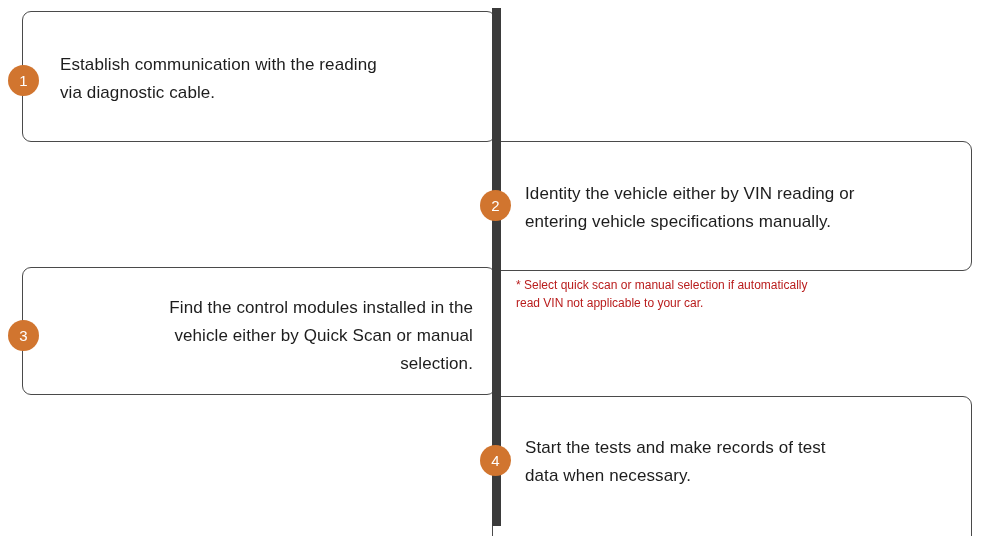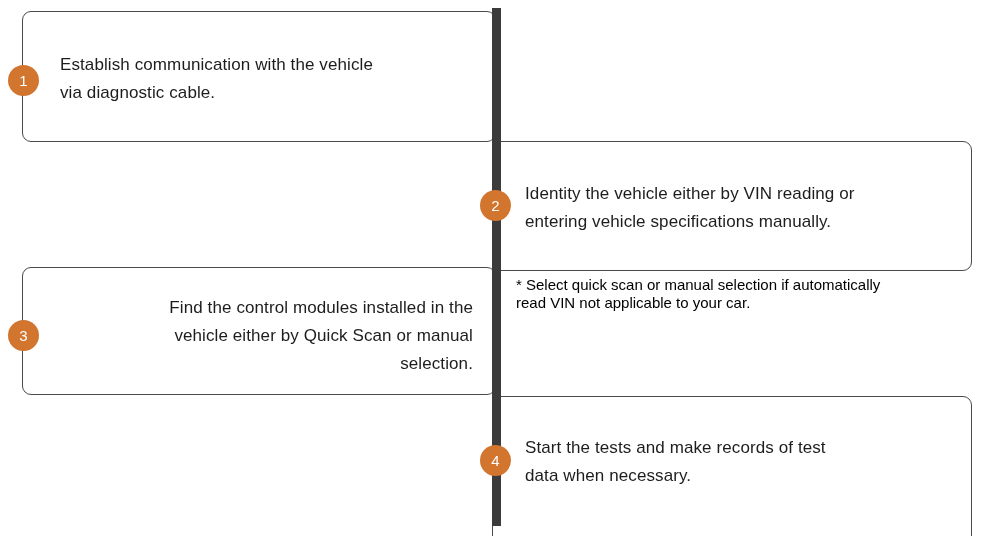--- a/index.html
+++ b/index.html
@@ -78,36 +78,36 @@
   .badge-2 { left: 480px; top: 190px; }
   .badge-3 { left: 8px;   top: 320px; }
   .badge-4 { left: 480px; top: 445px; }
 
   
   .note {
     position: absolute;
     left: 516px;
     top: 276px;
     width: 420px;
-    font-size: 15px;
+    font-size: 12px;
     line-height: 18px;
-    color: #000000;
+    color: #b91c1c;
     white-space: pre-line;
     z-index: 3;
   }
 </style>
 </head>
 <body>
 
 <div id="canvas">
 
   <div class="spine"></div>
 
   <div class="step-box left box-1">
-    <div class="step-text">Establish communication with the vehicle
+    <div class="step-text">Establish communication with the reading
 via diagnostic cable.</div>
   </div>
 
   <div class="step-box right box-2">
     <div class="step-text">Identity the vehicle either by VIN reading or
 entering vehicle specifications manually.</div>
   </div>
 
   <div class="step-box left box-3">
     <div class="step-text">Find the control modules installed in the

